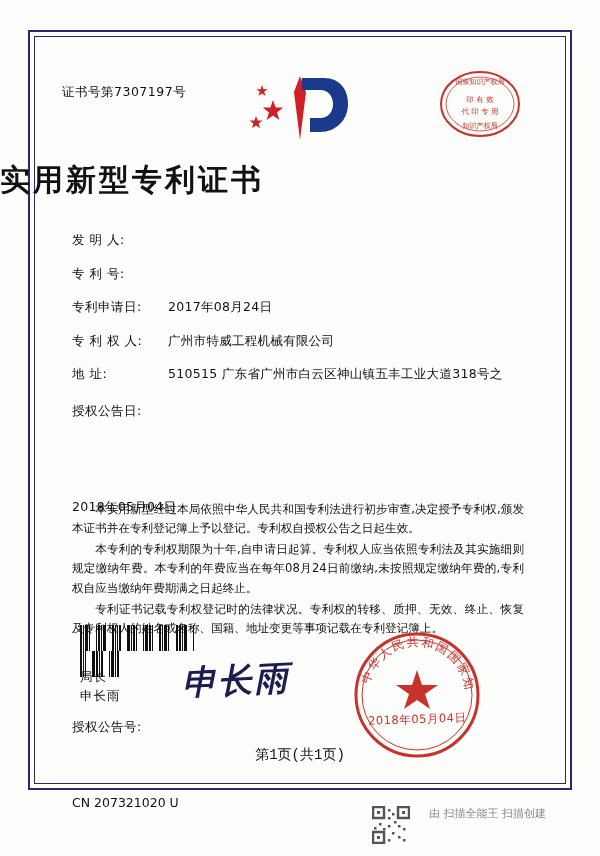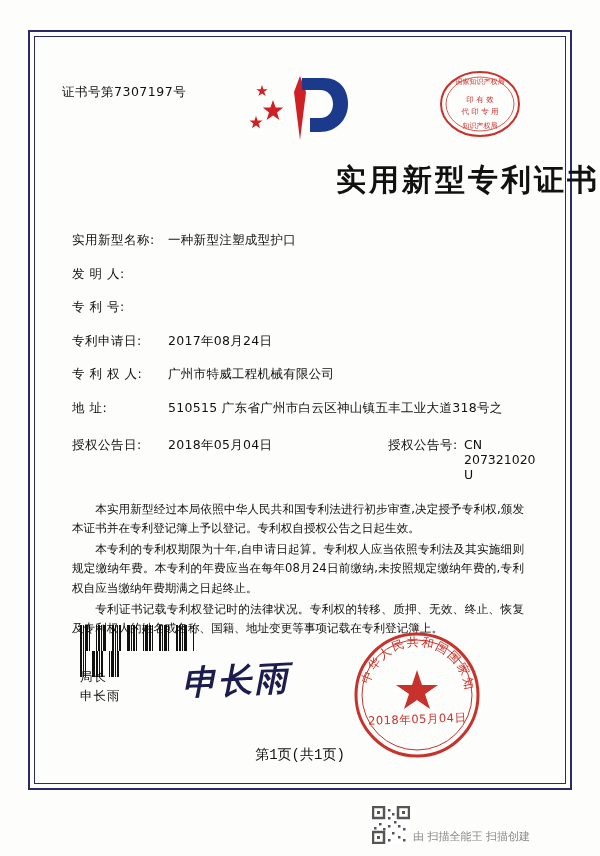--- a/index.html
+++ b/index.html
@@ -63,21 +63,21 @@
   }
   .seal-top {
     position: absolute;
     left: 438px; top: 62px;
     width: 84px; height: 84px;
   }
   .title {
     position: absolute;
     left: 0; top: 160px;
     width: 600px;
-    text-align: right;
+    text-align: left;
     font-family: "DejaVu Serif", "Liberation Serif", serif;
     font-size: 30px;
     font-weight: bold;
     letter-spacing: 3px;
     color: #111;
   }
 
   
   .fields {
     position: absolute;
@@ -186,22 +186,22 @@
     font-size: 14px;
     color: #111;
     font-family: Liberation Mono, monospace;
   }
 
   
   .footer {
     position: absolute;
     left: 372px; top: 806px;
     display: flex;
-    align-items: flex-end;
-    gap: 3px;
+    align-items: flex-start;
+    gap: 19px;
     font-size: 11px;
     color: #8a8a8a;
   }
   .qr {
     width: 38px; height: 38px;
   }
   .footer-text { white-space: nowrap; }
 </style>
 </head>
 <body>
@@ -231,42 +231,38 @@
     <text x="42" y="22" font-size="7" fill="#c8322c" text-anchor="middle" font-family="DejaVu Serif, serif">国家知识产权局</text>
     <text x="42" y="40" font-size="7.5" fill="#c8322c" text-anchor="middle" font-family="DejaVu Serif, serif">印 有 效</text>
     <text x="42" y="52" font-size="7.5" fill="#c8322c" text-anchor="middle" font-family="DejaVu Serif, serif">代 印 专 用</text>
     <text x="42" y="66" font-size="7" fill="#c8322c" text-anchor="middle" font-family="DejaVu Serif, serif">知识产权局</text>
   </svg>
 
   <div class="title">实用新型专利证书</div>
 
   <div class="fields">
     <div class="frow">
-      <div class="flabel">实用新型名称:</div>
-      <div class="fvalue">一种新型注塑成型护口</div>
-    </div>
-    <div class="frow">
       <div class="flabel">发 明 人:</div>
     </div>
     <div class="frow">
       <div class="flabel">专 利 号:</div>
     </div>
     <div class="frow">
       <div class="flabel">专利申请日:</div>
       <div class="fvalue">2017年08月24日</div>
     </div>
     <div class="frow">
       <div class="flabel">专 利 权 人:</div>
       <div class="fvalue">广州市特威工程机械有限公司</div>
     </div>
     <div class="frow">
       <div class="flabel">地 址:</div>
       <div class="fvalue">510515 广东省广州市白云区神山镇五丰工业大道318号之</div>
     </div>
-    <div class="frow split" style="margin-top:20px;">
+    <div class="frow split" style="margin-top:20px;flex-direction:column;">
       <div class="flabel">授权公告日:</div>
       <div class="fvalue">2018年05月04日</div>
       <div class="flabel2">授权公告号:</div>
       <div class="fvalue2">CN 207321020 U</div>
     </div>
   </div>
 
   <div class="body-text">
     <p>本实用新型经过本局依照中华人民共和国专利法进行初步审查,决定授予专利权,颁发本证书并在专利登记簿上予以登记。专利权自授权公告之日起生效。</p>
     <p>本专利的专利权期限为十年,自申请日起算。专利权人应当依照专利法及其实施细则规定缴纳年费。本专利的年费应当在每年08月24日前缴纳,未按照规定缴纳年费的,专利权自应当缴纳年费期满之日起终止。</p>

